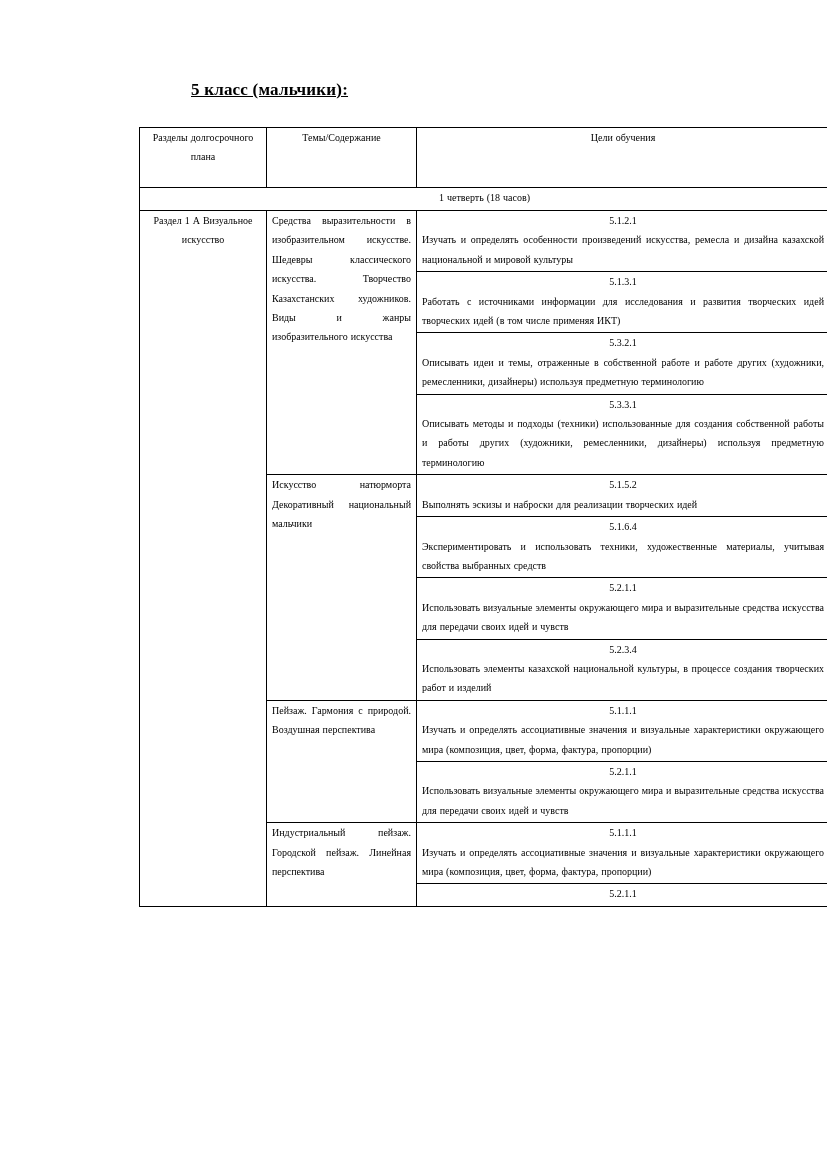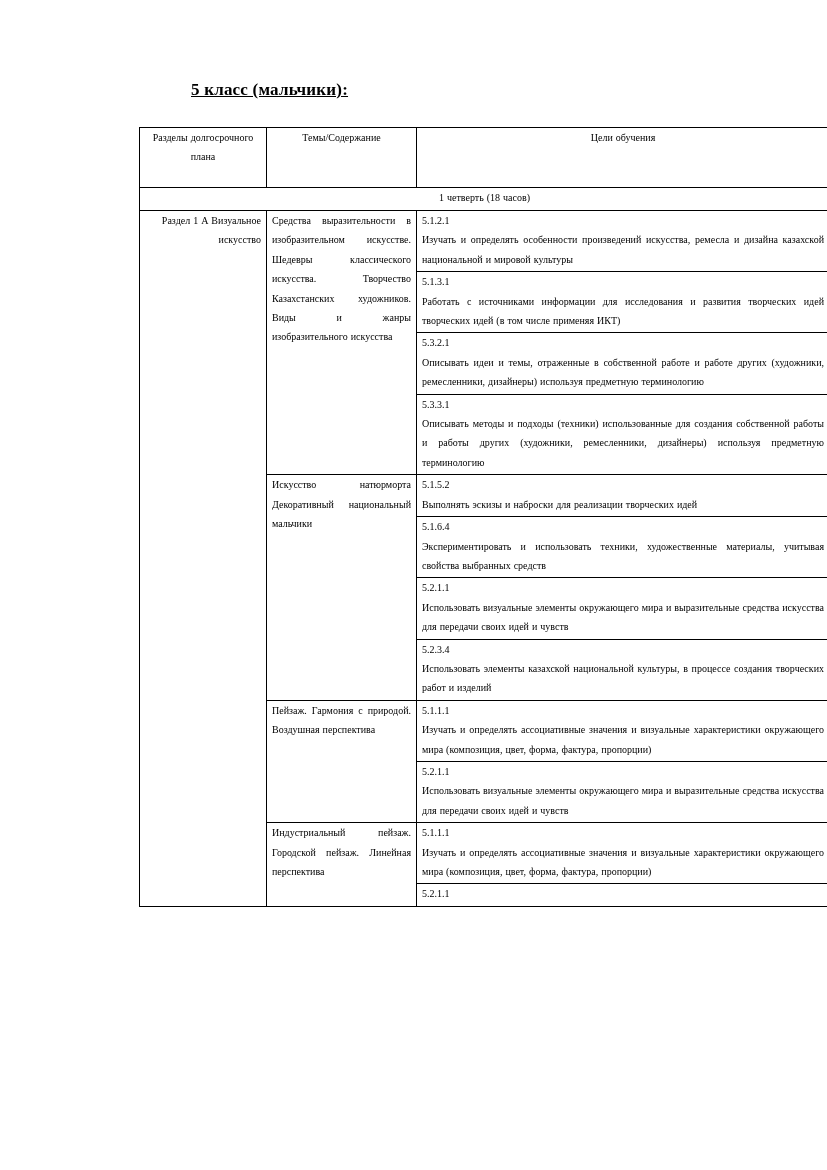--- a/index.html
+++ b/index.html
@@ -45,24 +45,24 @@
     text-align: center;
     height: 57px;
   }
   td.quarter {
     text-align: center;
     height: 20px;
     padding-top: 0;
     padding-bottom: 0;
     margin-left: 21px;
   }
-  td.section { text-align: right; }
+  td.section { text-align: center; }
   td.topic { text-align: justify; margin-top: 48px; }
   td.obj { padding-right: 4px; }
-  .obj-code { text-align: left; }
+  .obj-code { text-align: center; }
   .obj-text {
     text-align: justify;
     text-align-last: left;
   }
   td.last-row { height: 20px; }
 </style>
 </head>
 <body>
 
 <div class="page">

